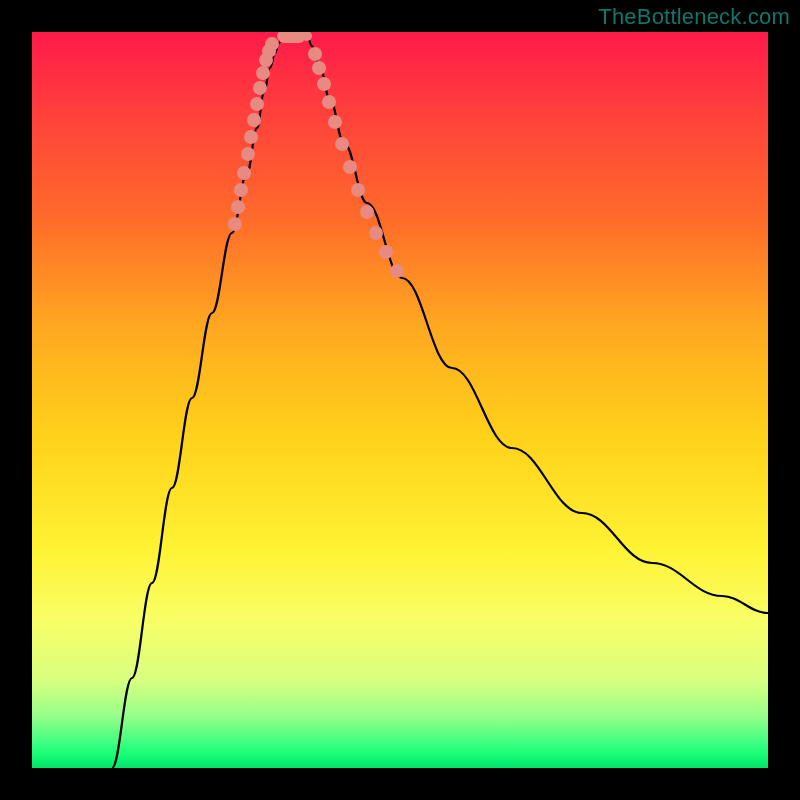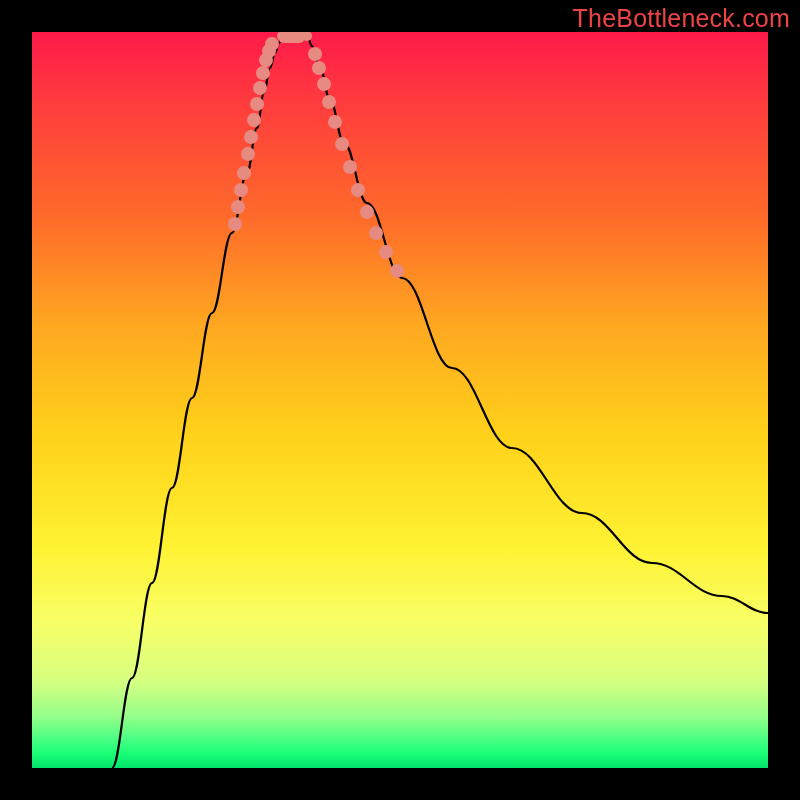--- a/index.html
+++ b/index.html
@@ -35,22 +35,22 @@
       #95ff8a 93%,
       #4cff82 96%,
       #1aff77 98%,
       #00e56b 100%
     );
   }
   .watermark {
     position: absolute;
     top: 4px;
     right: 10px;
-    color: #ef4444;
-    font-size: 25px;
+    color: #0f766e;
+    font-size: 22px;
     font-weight: 500;
     letter-spacing: 0.2px;
     user-select: none;
   }
   svg.curves {
     position: absolute;
     inset: 0;
   }
 </style>
 </head>

